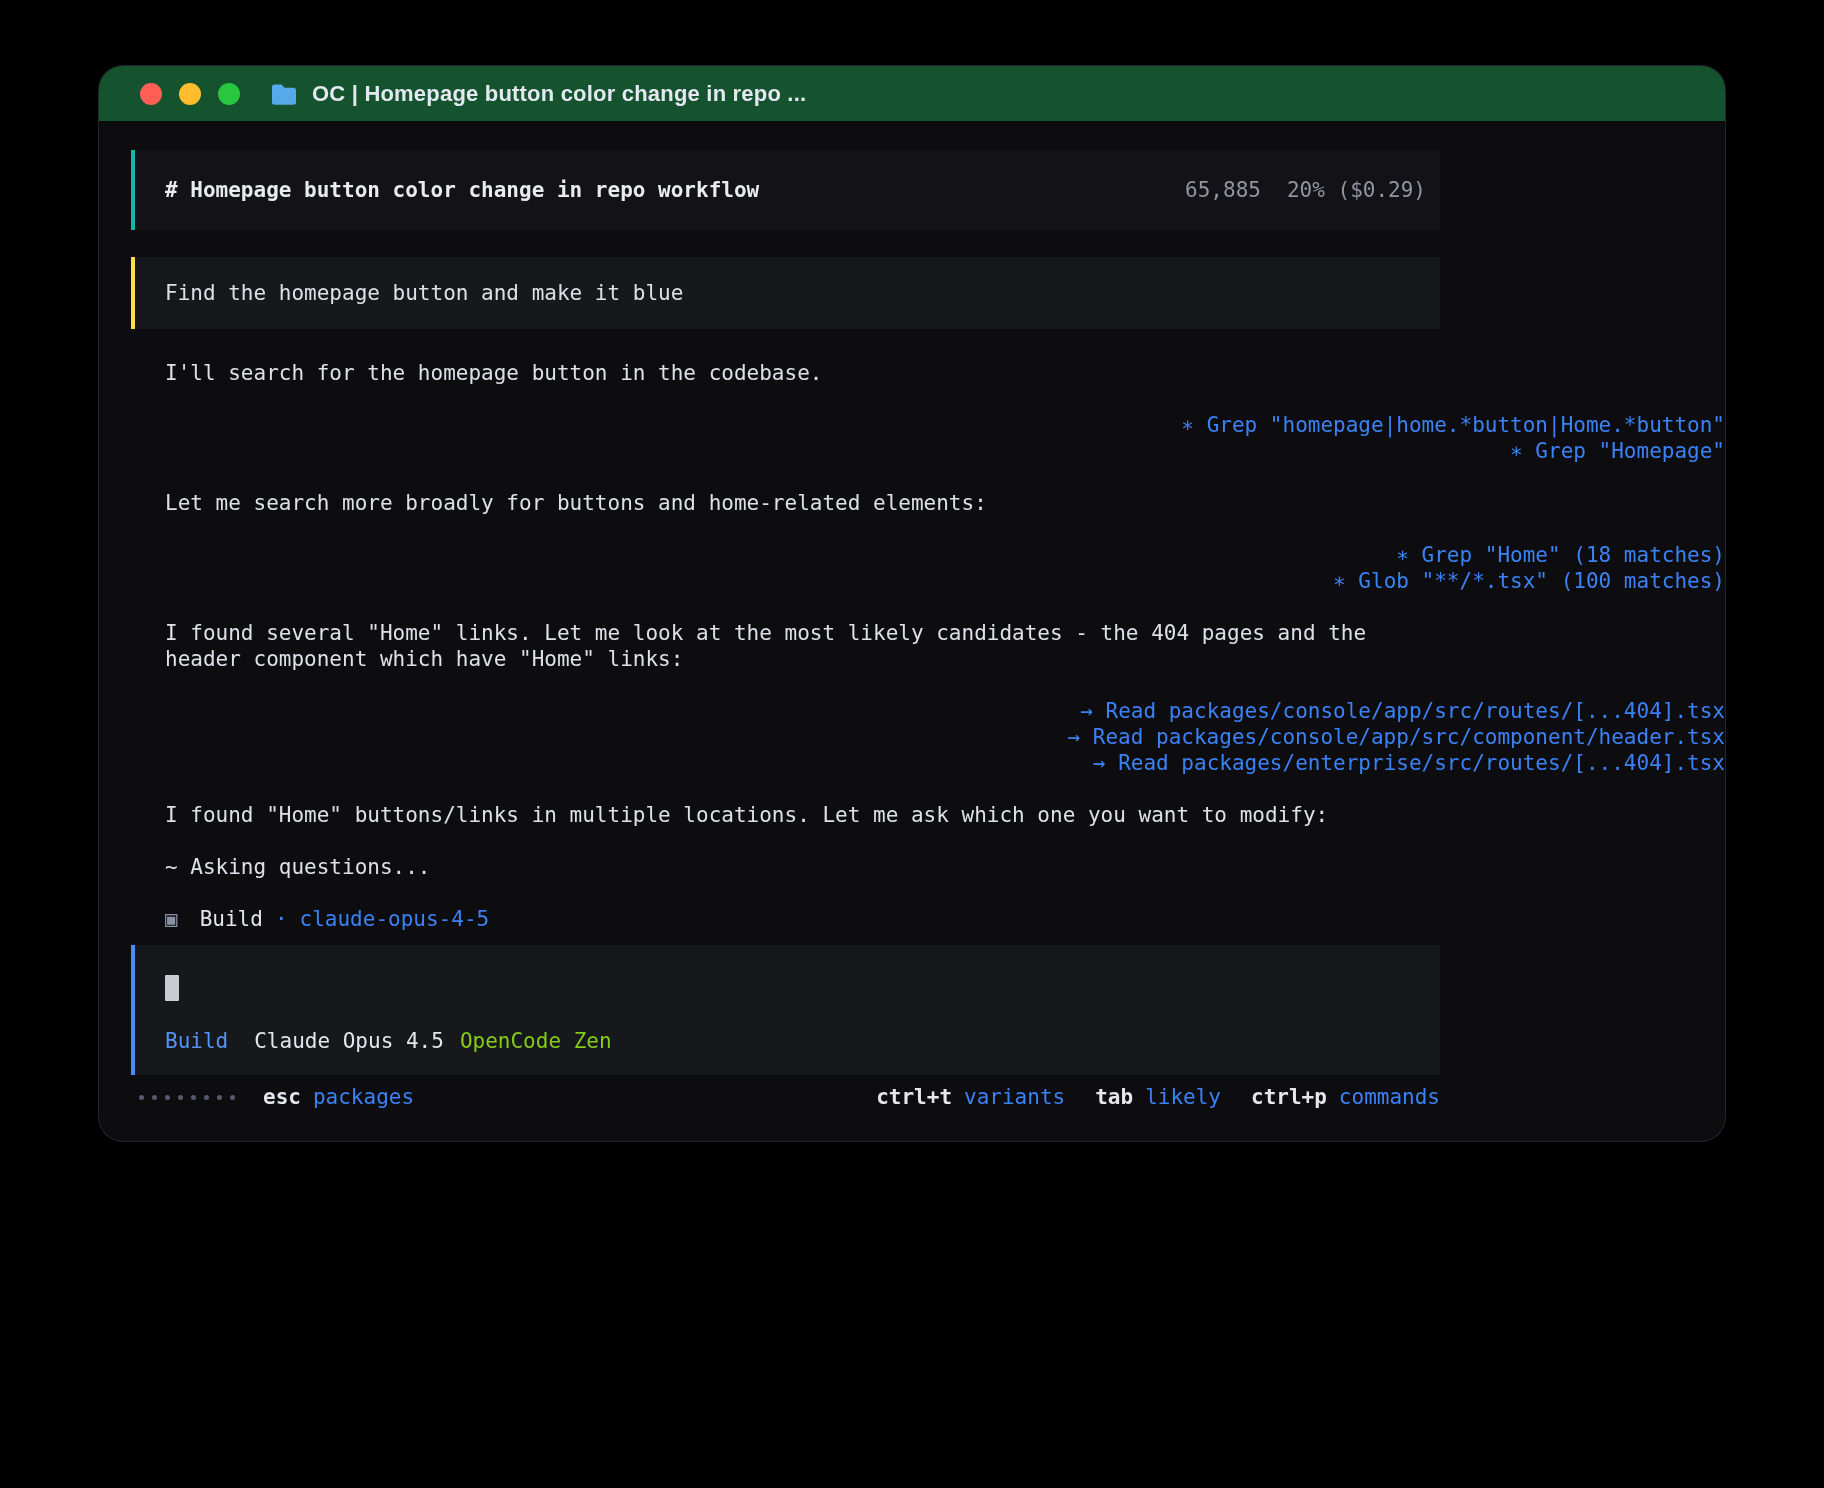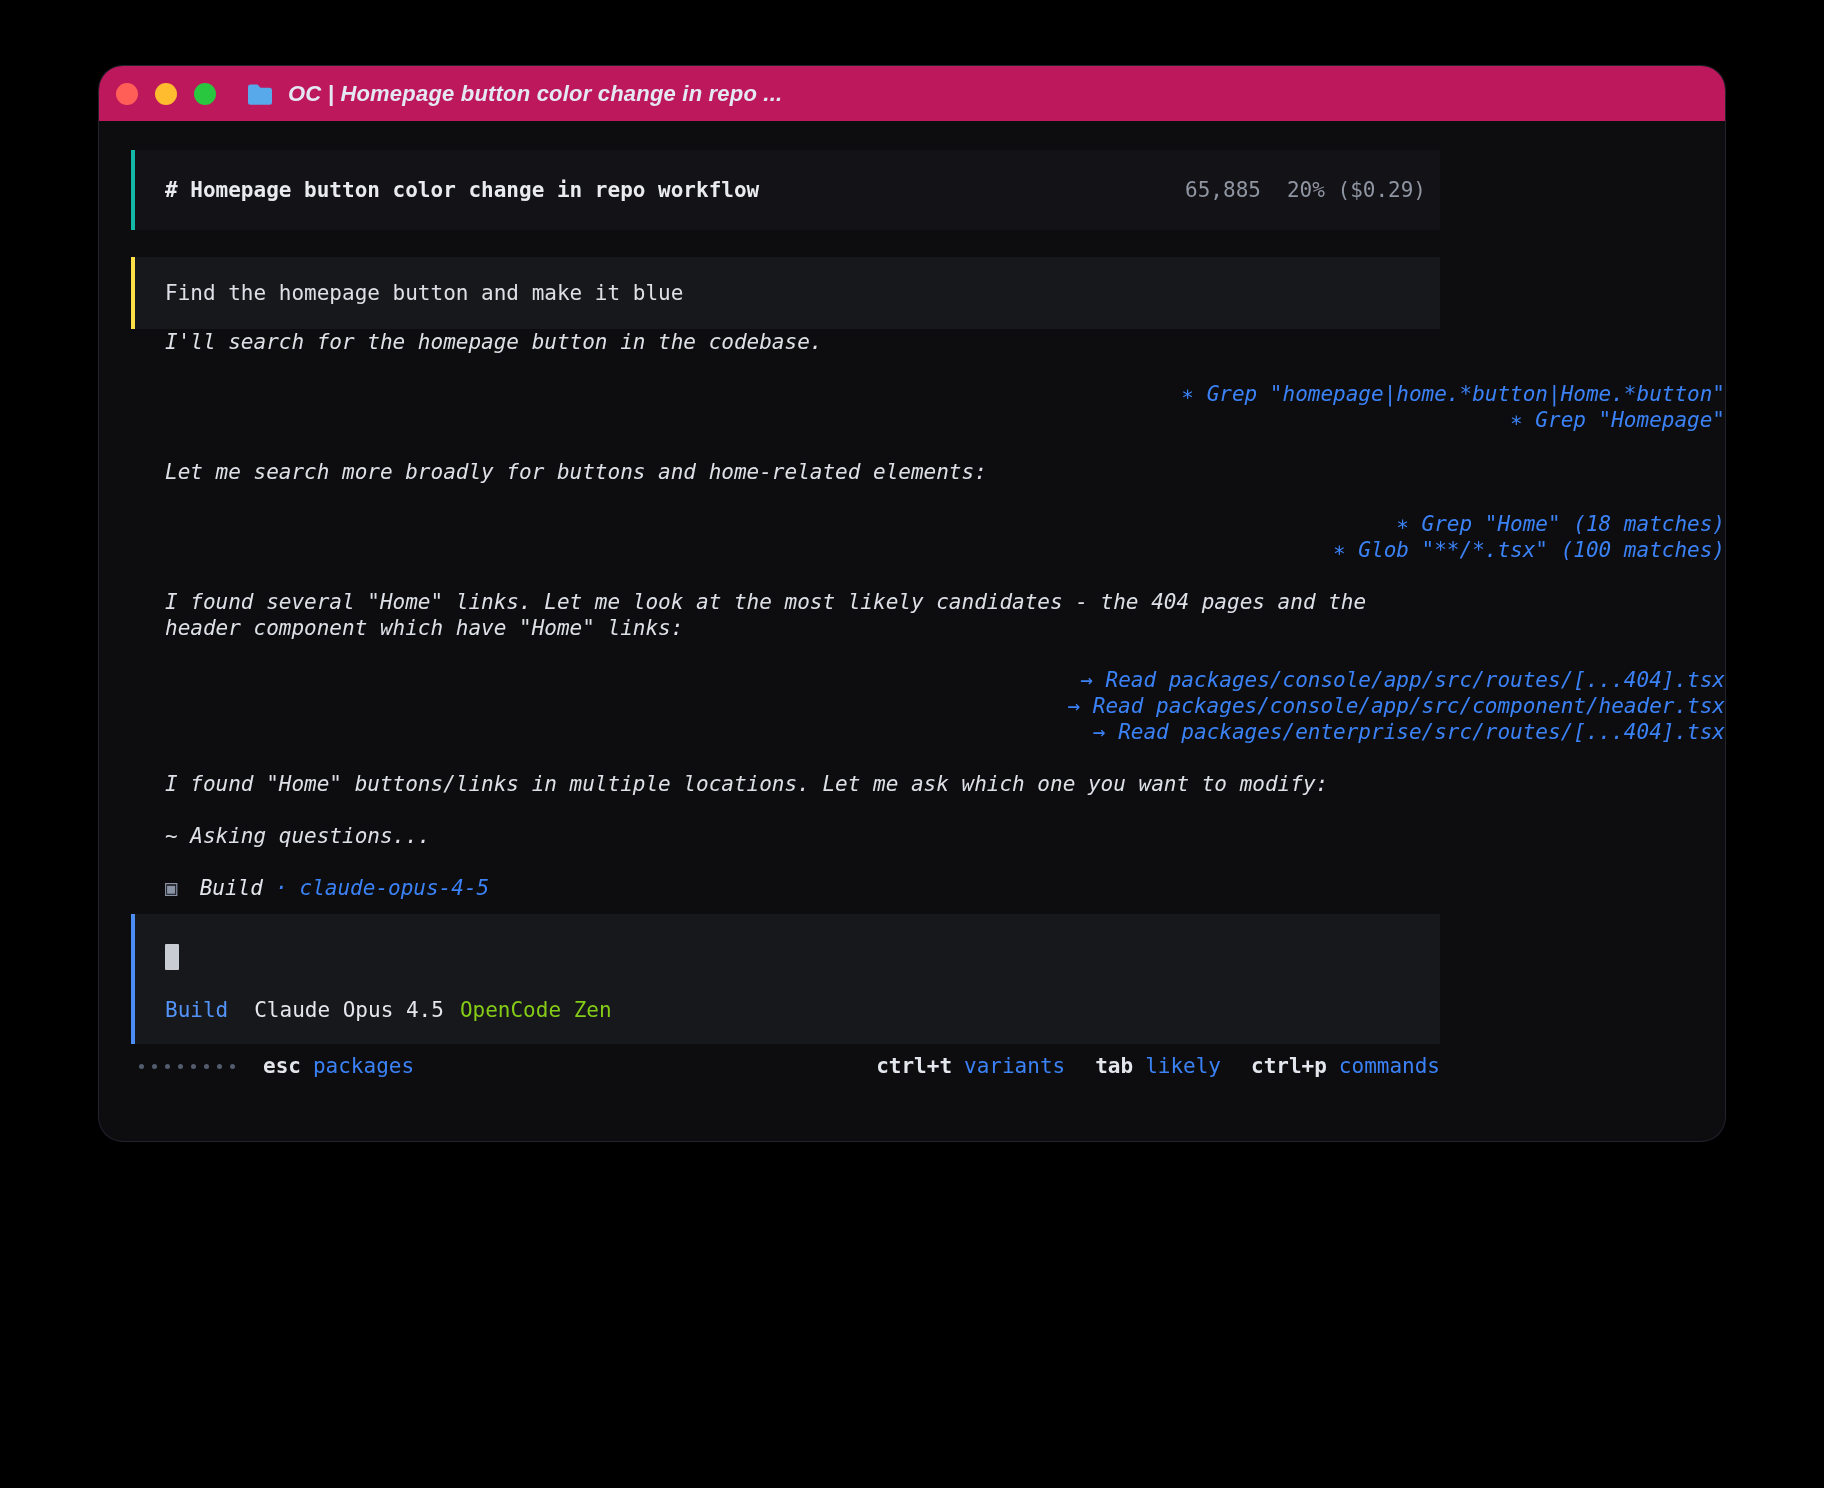--- a/index.html
+++ b/index.html
@@ -4,22 +4,22 @@
 <style>
   * { margin:0; padding:0; box-sizing:border-box; }
   html,body { width:1824px; height:1488px; background:#000; overflow:hidden;
     font-family:"DejaVu Sans Mono", monospace; }
 
   .window { position:absolute; left:99px; top:66px; width:1626px; height:1075px;
     background:#0d0d10; border-radius:24px; overflow:hidden;
     box-shadow:0 0 0 1px #23252e; }
 
   
-  .titlebar { height:55px; background:#be185d; display:flex; align-items:center;
-    padding-left:17px;font-style:italic; }
+  .titlebar { height:55px; background:#14532d; display:flex; align-items:center;
+    padding-left:41px; }
   .lights { display:flex; gap:17px; align-items:center; }
   .light { width:22px; height:22px; border-radius:50%; display:inline-block; }
   .light.red { background:#ff5f57; }
   .light.yellow { background:#febc2e; }
   .light.green { background:#29c73f; }
   .folder { margin-left:30px; display:flex; align-items:center; }
   .wtitle { margin-left:14px; font-family:"Liberation Sans", sans-serif;
     font-weight:700; font-size:22px; color:#e4e8f2; letter-spacing:.2px; }
 
   
@@ -27,21 +27,21 @@
 
   .session-header { margin-top:29px; width:1309px; height:80px; background:#131317;
     border-left:4px solid #14b8a6; display:flex; align-items:center;
     justify-content:space-between; padding:0 14px 0 30px; }
   .sh-title { font-weight:700; color:#e9ebf0; }
   .sh-stats { color:#8f95a1; display:flex; gap:26px; }
 
   .user-block { margin-top:27px; width:1309px; height:72px; background:#17181c;
     border-left:4px solid #fde047; display:flex; align-items:center; padding-left:30px; }
 
-  .chat { padding-left:34px;font-style:italic; }
+  .chat { margin-top:31px; padding-left:34px; }
   .chat > * + * { margin-top:26px; }
   .gray { color:#3b82f6;text-align:right; }
   .white { color:#dde0e6; }
   .wrap { max-width:1240px; }
 
   .agent-line { display:flex; align-items:center; }
   .agent-icon { color:#8a93a6; margin-right:22px; }
   .agent-name { color:#e3e6ec; }
   .agent-line .sep { margin:0 12px; }
 

